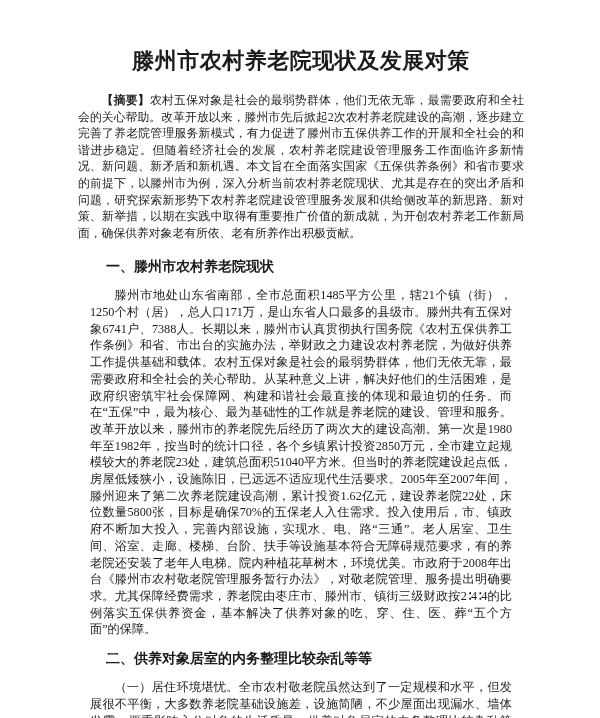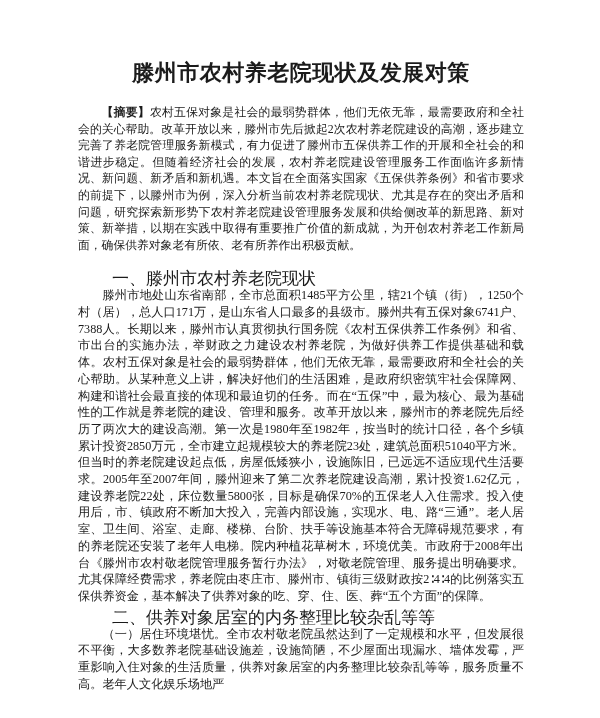--- a/index.html
+++ b/index.html
@@ -11,21 +11,21 @@
     overflow: hidden;
   }
   .page {
     box-sizing: border-box;
     width: 600px; height: 718px;
     padding: 46px 76px 0 78px;
     overflow: hidden;
     background: #ffffff;
   }
   .title {
-    margin: 12px 0 14px 0;
+    margin: 0 0 14px 0;
     font-size: 22px;
     font-weight: bold;
     text-align: center;
     line-height: 30px;
     letter-spacing: 0.5px;
   }
   .authors { margin: 0 0 2px 0; }
   .authors p {
     margin: 0;
     font-size: 13px;
@@ -36,29 +36,29 @@
   .abstract {
     margin: 16px 0 0 0;
     font-size: 11.8px;
     line-height: 16.6px;
     text-align: justify;
     text-indent: 2em;
   }
   .abstract-label { font-weight: bold; }
   .sec {
     margin: 0;
-    font-size: 17px;
-    font-weight: normal;
+    font-size: 14px;
+    font-weight: bold;
     line-height: 17px;
     text-indent: 2em;
   }
   .sec-1 { margin-top: 17px; }
   .sec-2 { margin-top: 4px; }
   .body-para {
-    margin: 0;
+    margin: 12px;
     font-size: 12.2px;
     line-height: 16.7px;
     text-align: justify;
     text-indent: 2em;
   }
 </style>
 </head>
 <body>
 
 <div class="page">

